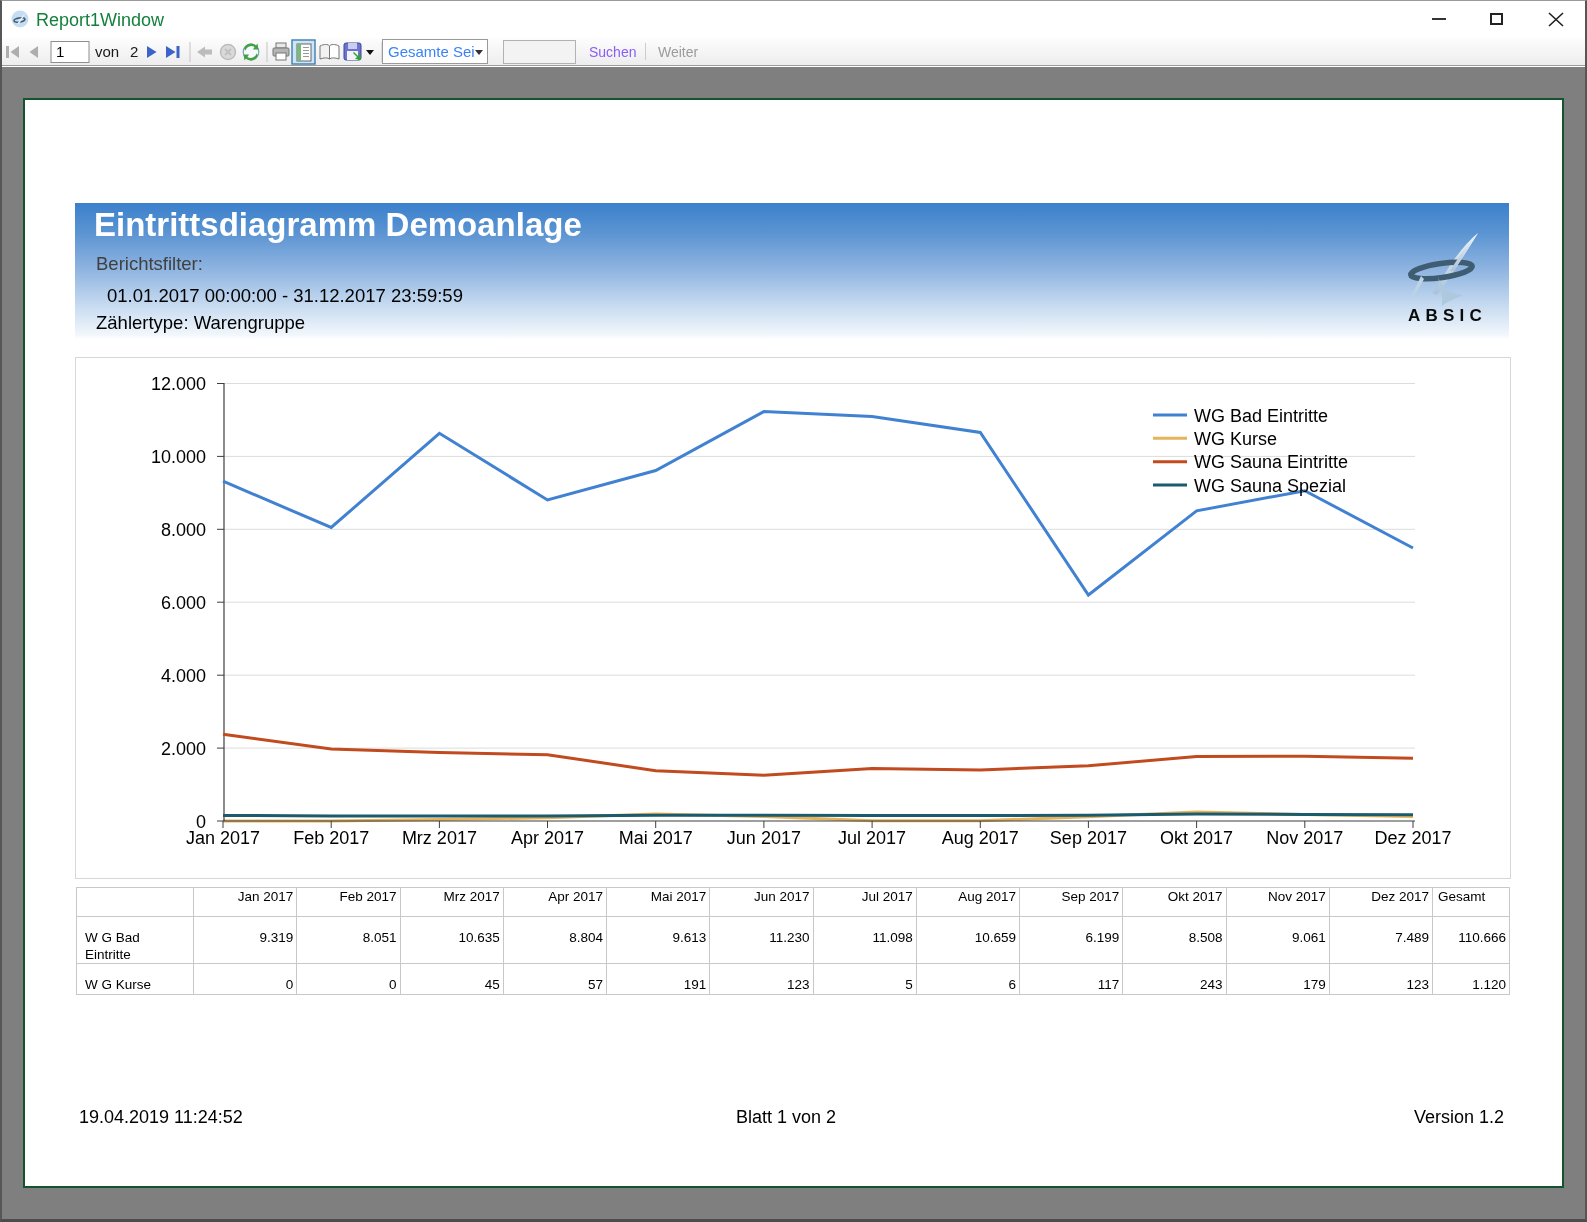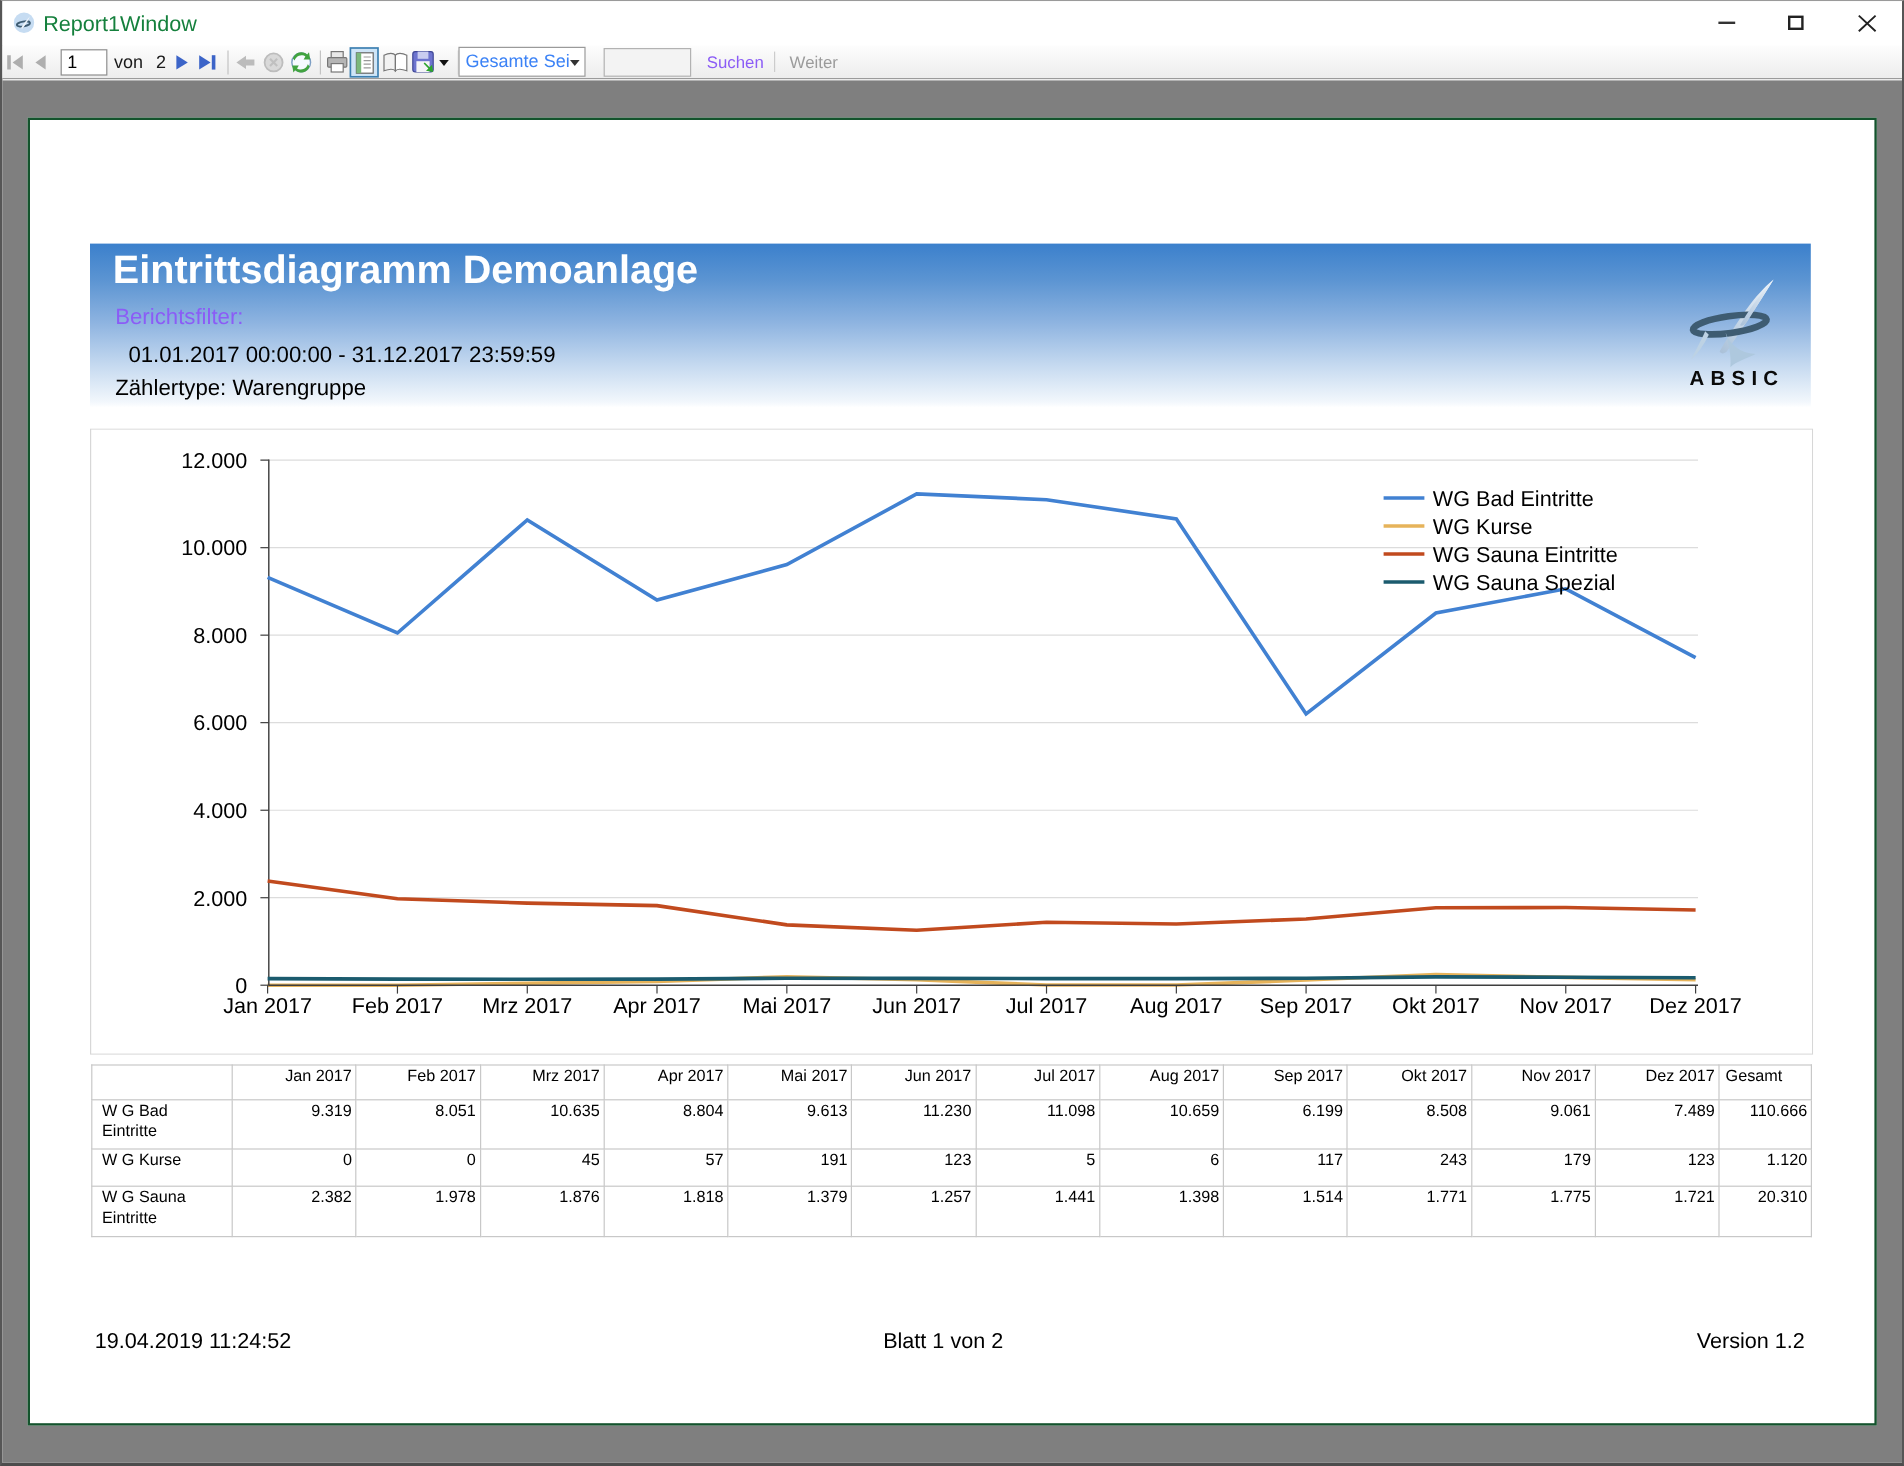--- a/index.html
+++ b/index.html
@@ -1,16 +1,16 @@
 <!DOCTYPE html>
 <html><head><meta charset="utf-8"><style>
 * {margin:0;padding:0;box-sizing:border-box;}
 body {width:1587px;height:1222px;position:relative;overflow:hidden;font-family:"Liberation Sans",sans-serif;background:#fff;}
 .abs {position:absolute;}
-td {border:1px solid #c8c8c8;vertical-align:top;padding-top:0;line-height:17px;}
+td {border:1px solid #c8c8c8;vertical-align:top;padding-top:12px;line-height:17px;}
 tr.h td {padding-top:0px;}
 td.r {text-align:right;padding-right:3px;}
 td.l {text-align:left;padding-left:8px;}
 </style></head>
 <body>
 <div class="abs" style="left:0;top:0;width:1587px;height:1222px;border-top:1px solid #9a9a9a;border-left:2px solid #565656;border-right:2px solid #565656;border-bottom:3px solid #4c4c4c;"></div>
 
 <div class="abs" style="left:2px;top:1px;width:1583px;height:37px;background:#fff;"></div>
 <svg class="abs" style="left:11px;top:10px" width="18" height="18" viewBox="0 0 18 18">
   <circle cx="9" cy="9" r="8.5" fill="#c6dcf2"></circle>
@@ -71,21 +71,21 @@
 <div class="abs" style="left:503px;top:40px;width:73px;height:24px;background:#f3f3f3;border:1px solid #b2b2b2;"></div>
 <div class="abs" style="left:589px;top:44px;font-size:14px;color:#8b5cf6;">Suchen</div>
 <div class="abs" style="left:645px;top:43px;width:1px;height:17px;background:#cccccc;"></div>
 <div class="abs" style="left:658px;top:44px;font-size:14px;color:#9b9b9b;">Weiter</div>
 
 <div class="abs" style="left:2px;top:67px;width:1583px;height:1152px;background:#7f7f7f;"></div>
 
 <div class="abs" style="left:23px;top:98px;width:1541px;height:1090px;background:#fff;border:2px solid #14532d;">
   <div class="abs" style="left:50px;top:103px;width:1434px;height:136px;background:linear-gradient(#3b80cc 0%,#5b94d2 22%,#8db3e0 48%,#c6daf0 75%,#f2f7fc 97%,#fdfeff 100%);"></div>
   <div class="abs" style="left:69px;top:108px;font-size:33px;line-height:33px;font-weight:bold;color:#fff;">Eintrittsdiagramm Demoanlage</div>
-  <div class="abs" style="left:71px;top:154px;font-size:18.5px;line-height:19px;color:#8b5cf6;">Berichtsfilter:</div>
+  <div class="abs" style="left:71px;top:154px;font-size:18.5px;line-height:19px;color:#404040;">Berichtsfilter:</div>
   <div class="abs" style="left:71px;top:186px;font-size:18.5px;line-height:19px;color:#000;margin-left:11px;">01.01.2017 00:00:00 - 31.12.2017 23:59:59</div>
   <div class="abs" style="left:71px;top:213px;font-size:18.5px;line-height:19px;color:#000;">Zählertype: Warengruppe</div>
 
   <svg class="abs" style="left:1370px;top:125px" width="110" height="105" viewBox="0 0 110 105">
     <defs>
         <linearGradient id="sw" x1="0" y1="1" x2="1" y2="0">
       <stop offset="0" stop-color="#a9c0d8"></stop>
           <stop offset="0.5" stop-color="#ccdbea"></stop>
           <stop offset="1" stop-color="#eef4fa"></stop>
         </linearGradient>
@@ -219,35 +219,19 @@
           <td class="r">191</td>
           <td class="r">123</td>
           <td class="r">5</td>
           <td class="r">6</td>
           <td class="r">117</td>
           <td class="r">243</td>
           <td class="r">179</td>
           <td class="r">123</td>
           <td class="r">1.120</td>
         </tr>
-    <tr style="height:42px">
-          <td class="l">W G Sauna<br>Eintritte</td>
-          <td class="r">2.382</td>
-          <td class="r">1.978</td>
-          <td class="r">1.876</td>
-          <td class="r">1.818</td>
-          <td class="r">1.379</td>
-          <td class="r">1.257</td>
-          <td class="r">1.441</td>
-          <td class="r">1.398</td>
-          <td class="r">1.514</td>
-          <td class="r">1.771</td>
-          <td class="r">1.775</td>
-          <td class="r">1.721</td>
-          <td class="r">20.310</td>
-        </tr>
   </tbody>
     </table>
 
   <div class="abs" style="left:54px;top:1008px;font-size:18px;line-height:19px;color:#000;">19.04.2019 11:24:52</div>
   <div class="abs" style="left:641px;top:1008px;width:240px;text-align:center;font-size:18px;line-height:19px;color:#000;">Blatt 1 von 2</div>
   <div class="abs" style="left:1279px;top:1008px;width:200px;text-align:right;font-size:18px;line-height:19px;color:#000;">Version 1.2</div>
 </div>
 
 </body></html>

